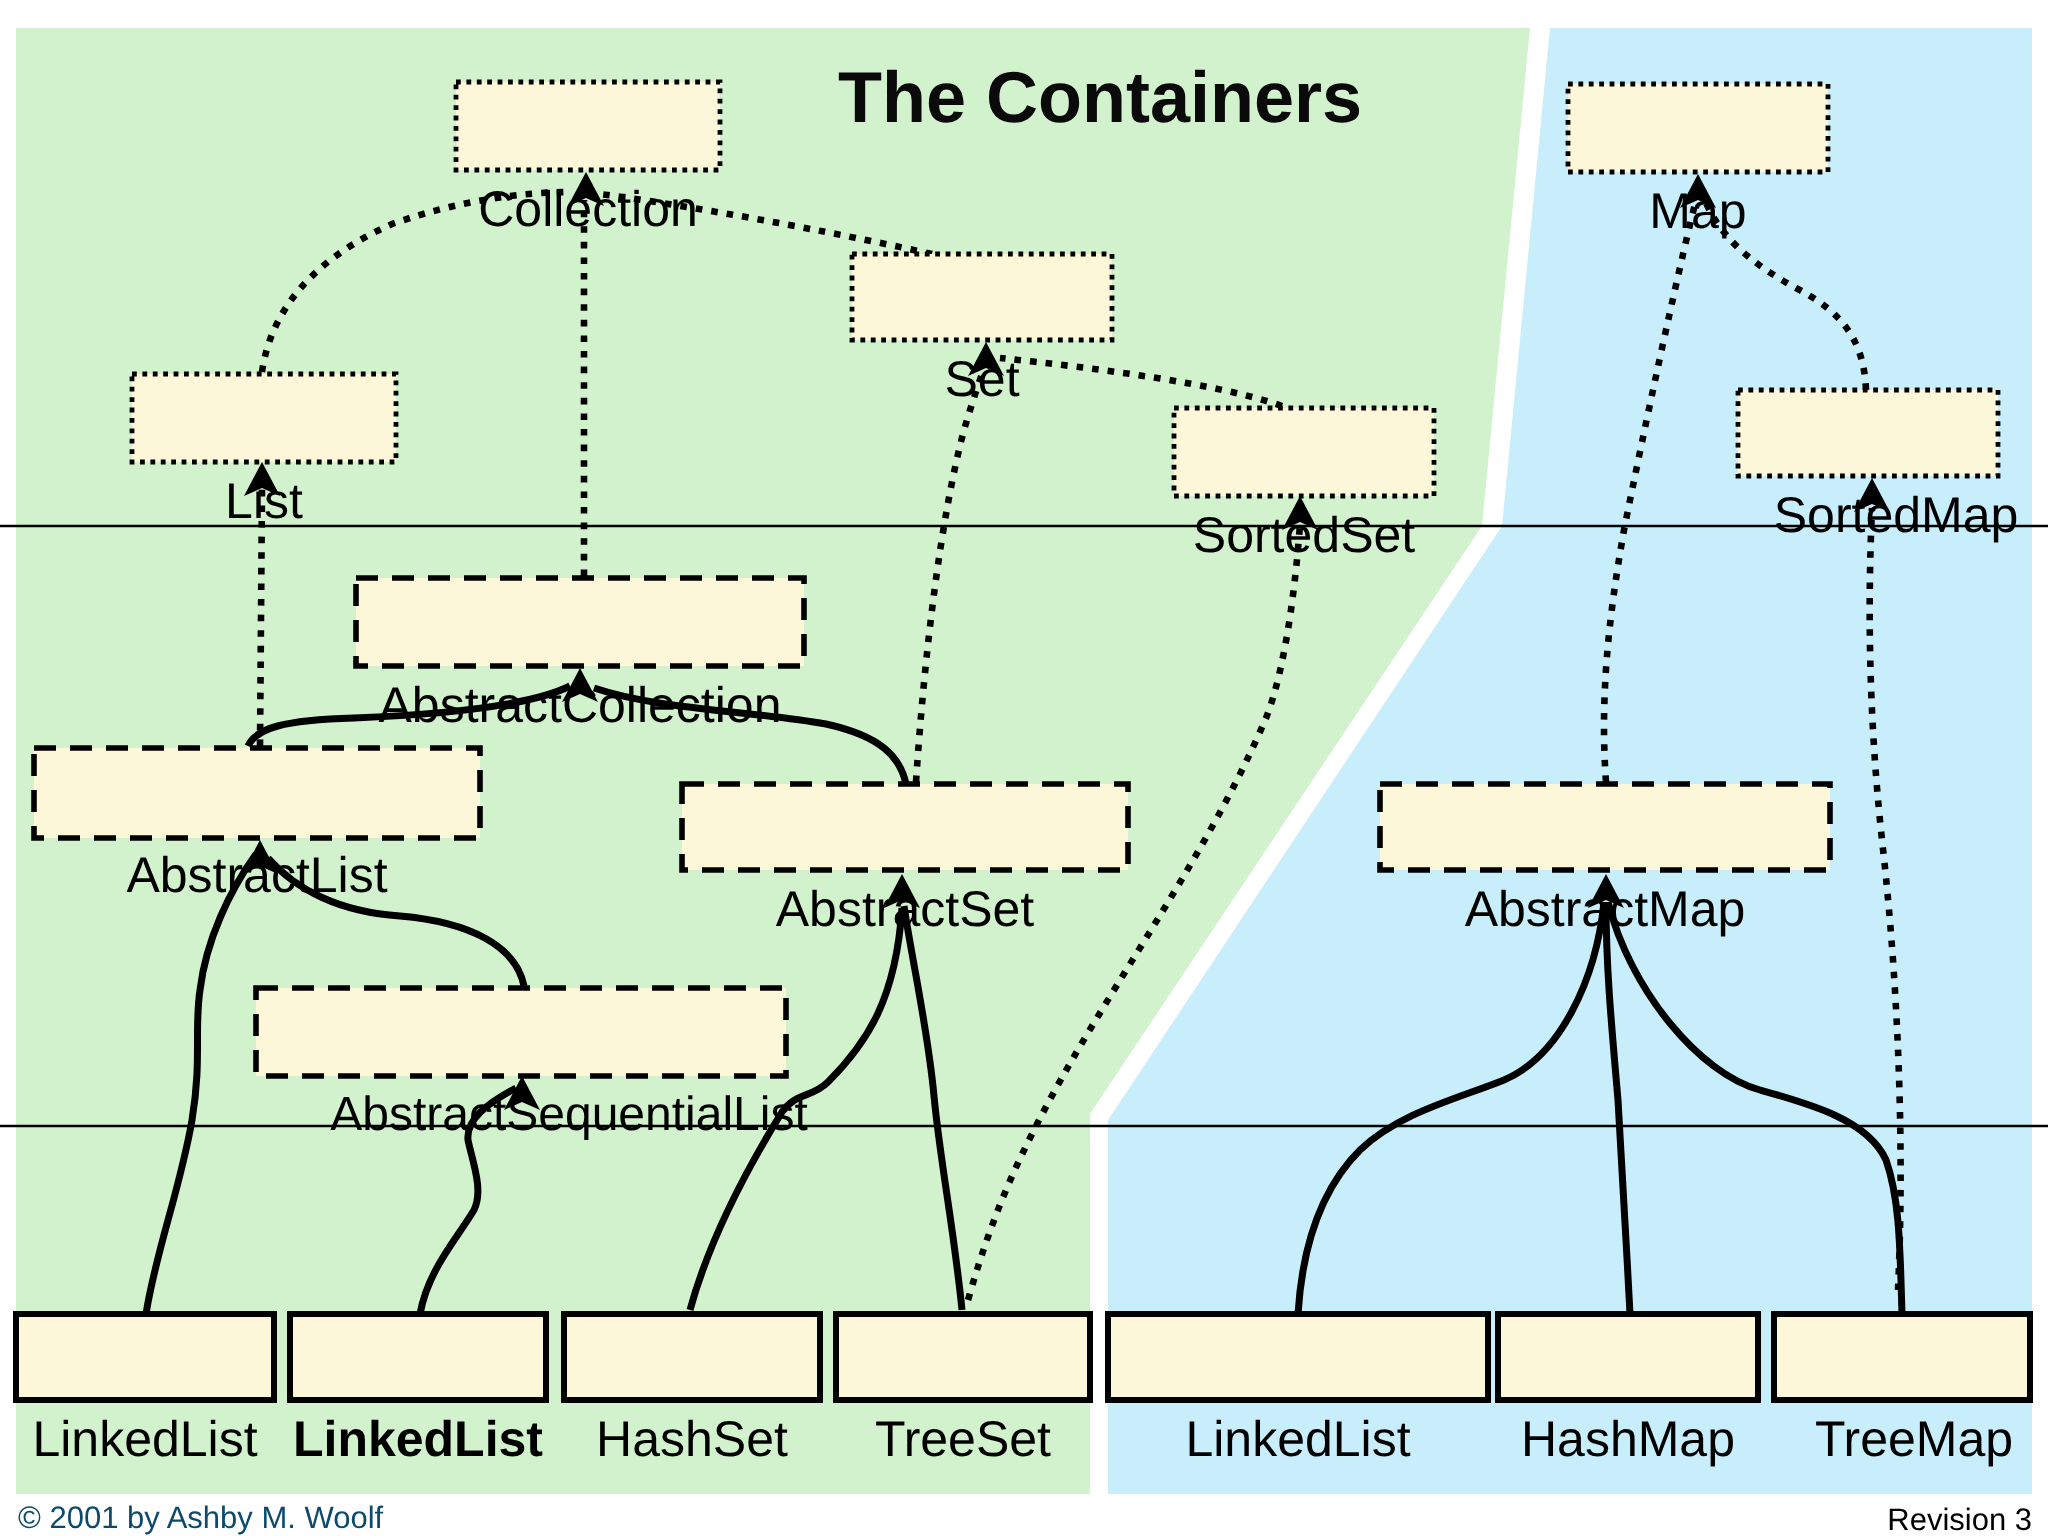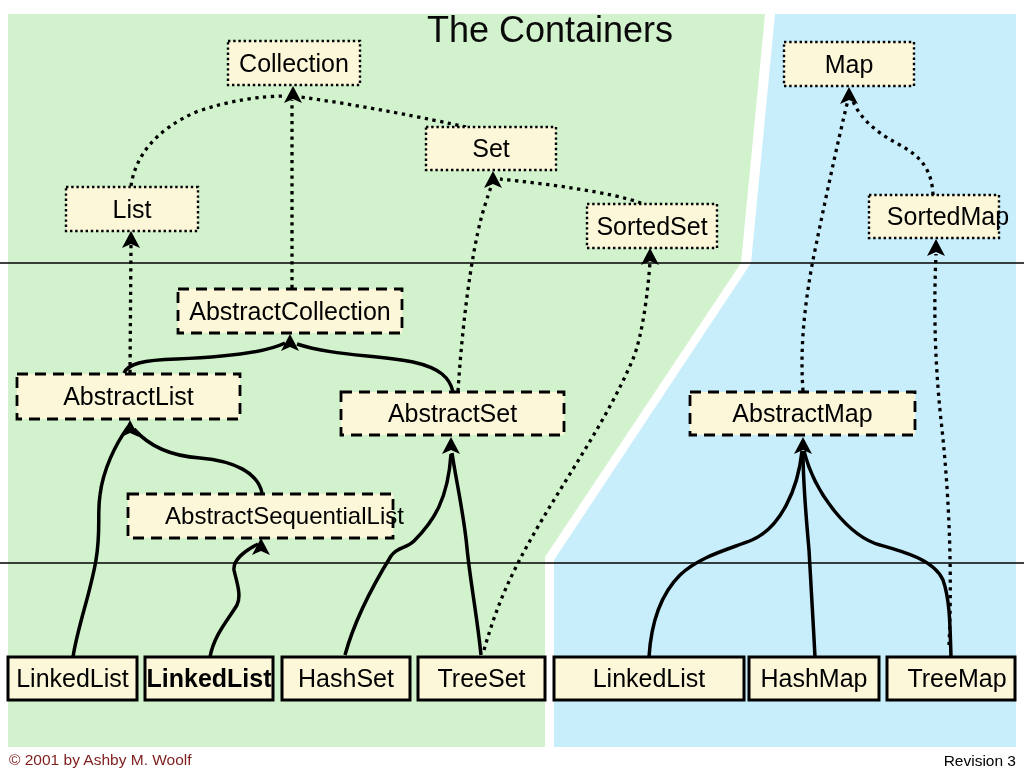--- a/index.html
+++ b/index.html
@@ -1,21 +1,21 @@
 <!DOCTYPE html>
 <html><head>
 <meta charset="utf-8">
 <style>
   html,body{margin:0;padding:0;width:1024px;height:768px;background:#ffffff;overflow:hidden;}
   #slide{position:absolute;left:0;top:0;width:1024px;height:768px;font-family:"Liberation Sans",sans-serif;}
   #bg{position:absolute;left:0;top:0;}
   .node{position:absolute;box-sizing:border-box;display:flex;align-items:center;justify-content:center;
-        font-size:25px;color:#000;text-align:center;background:transparent;}
-  #title{position:absolute;left:300px;top:9px;width:500px;text-align:center;font-size:36px;font-weight:normal;color:#0a0a0a;}
-  #copyright{position:absolute;left:9px;top:751px;font-size:15.5px;color:#7f1d1d;text-align:center;}
+        font-size:25px;color:#000;text-align:center;background:transparent;margin-top:42px;}
+  #title{position:absolute;left:300px;top:28px;width:500px;text-align:center;font-size:36px;font-weight:bold;color:#0a0a0a;}
+  #copyright{position:absolute;left:9px;top:751px;font-size:15.5px;color:#0c4a6e;text-align:center;}
   #revision{position:absolute;right:8px;top:752px;font-size:15.5px;color:#000;}
   
   #n-collection{left:228px;top:41px;width:132px;height:44px;}
   #n-map{left:784px;top:42px;width:130px;height:44px;}
   #n-set{left:426px;top:127px;width:130px;height:43px;}
   #n-list{left:66px;top:187px;width:132px;height:44px;}
   #n-sortedset{left:587px;top:204px;width:130px;height:44px;}
   #n-sortedmap{left:869px;top:195px;width:130px;height:43px;padding-left:28px;}
   #n-abstractcollection{left:178px;top:289px;width:224px;height:44px;}
   #n-abstractlist{left:17px;top:374px;width:223px;height:45px;}

